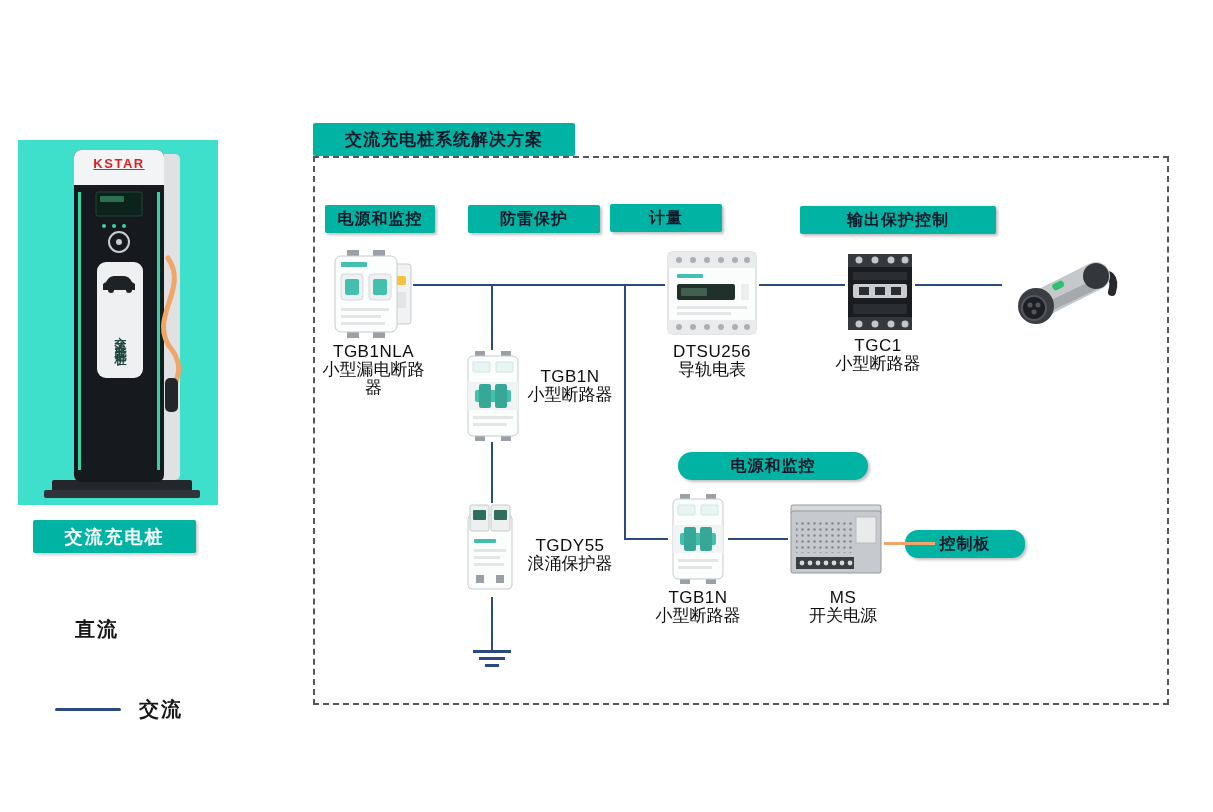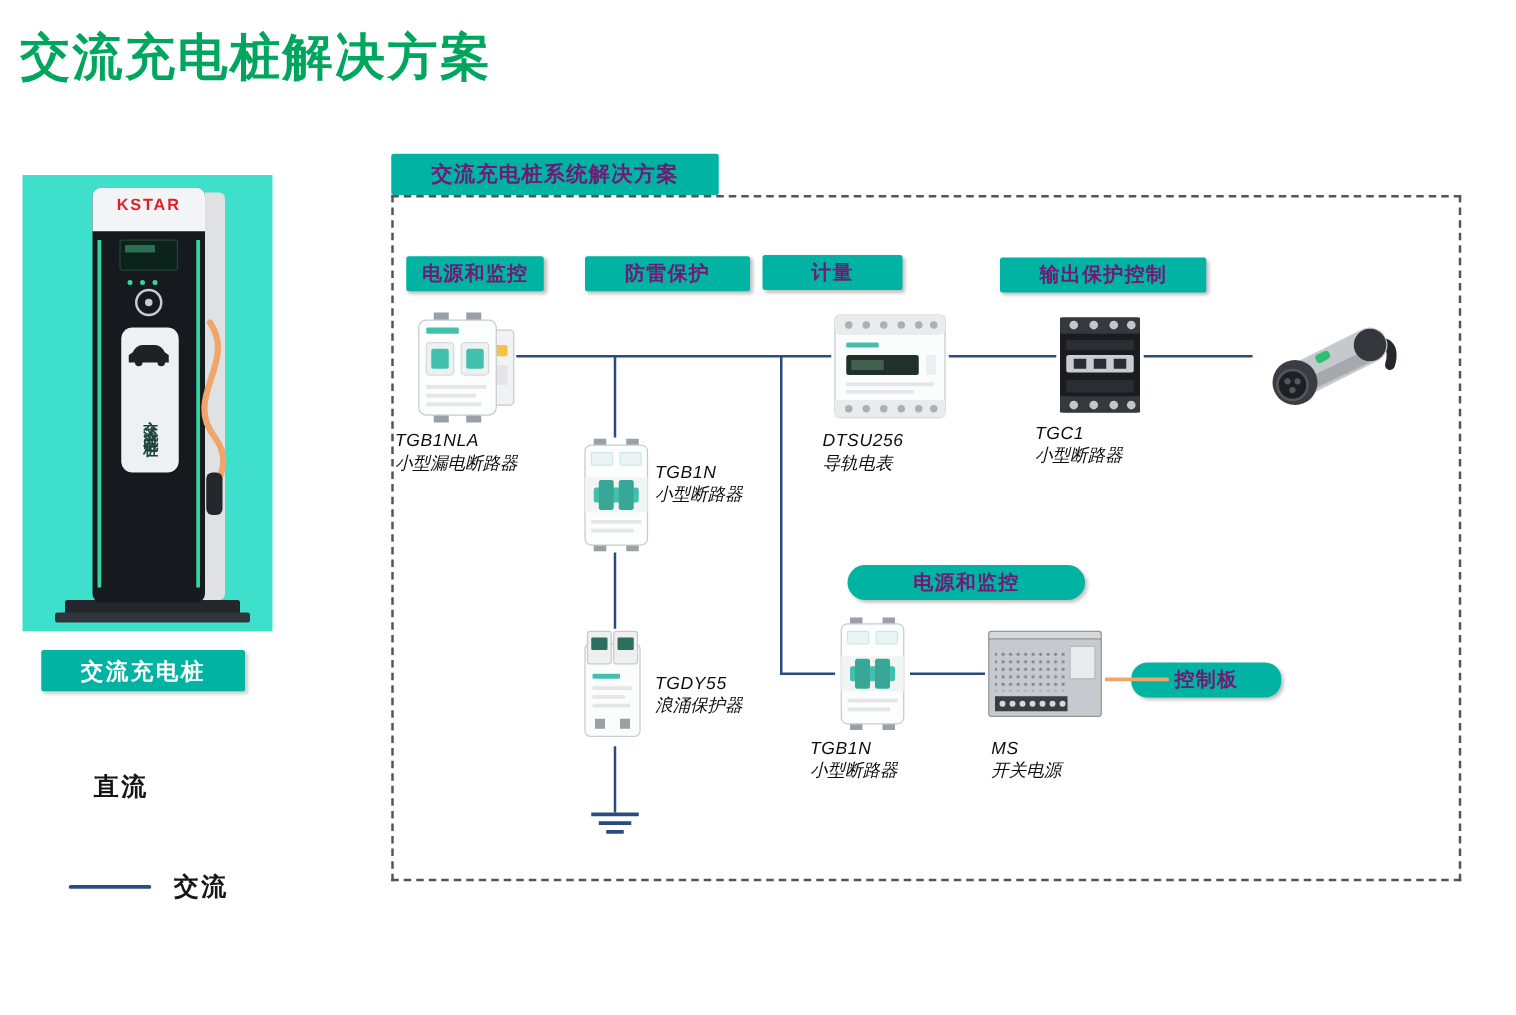--- a/index.html
+++ b/index.html
@@ -8,26 +8,26 @@
   .canvas { position:relative; width:1213px; height:812px; background:#ffffff; overflow:hidden; }
 
   .page-title {
     position:absolute; left:16px; top:18px;
     font-size:40px; font-weight:800; letter-spacing:2px;
     color:var(--accent-green,#00A65E);
   }
 
   
   .photo-panel { position:absolute; left:18px; top:140px; width:200px; height:365px; background:var(--photo-bg,#3EDFCB); }
-  .brand-overlay { position:absolute; left:56px; top:16px; width:90px; text-align:center; color:#e21e26; font-weight:800; font-size:13px; letter-spacing:1.5px; }
+  .brand-overlay { position:absolute; left:56px; top:16px; width:90px; text-align:center; color:#e21e26; font-weight:800; font-size:13px; letter-spacing:1.5px;text-decoration:underline; }
   .vertical-label { position:absolute; left:79px; top:158px; width:46px; height:78px; display:flex; align-items:center; justify-content:center; writing-mode:vertical-rl; text-orientation:upright; font-size:12px; font-weight:bold; letter-spacing:4px; color:#1d443d; }
 
   
   .badge {
-    position:absolute; background:var(--teal,#00B3A3); color:#701a75;
+    position:absolute; background:var(--teal,#00B3A3); color:#0f172a;
     font-weight:bold; display:flex; align-items:center; justify-content:center;
     border-radius:2px; box-shadow:2px 2px 3px rgba(0,0,0,0.25);
     font-size:16px; letter-spacing:1px;
   }
   .badge.big { font-size:17px; box-shadow:none; }
 
   .caption-badge {
     position:absolute; left:33px; top:520px; width:163px; height:33px;
     background:var(--teal,#00B3A3); color:#fff; font-weight:bold; font-size:18px;
     display:flex; align-items:center; justify-content:center; letter-spacing:2px;
@@ -45,31 +45,30 @@
   .diagram-box { position:absolute; left:313px; top:156px; width:856px; height:549px; border:2px dashed #555; background:#fff; }
 
   
   .wire { position:absolute; background:var(--line-ac,#2B4B7E); }
   .wire.h { height:2px; }
   .wire.v { width:2px; }
   .wire.dc { background:var(--line-dc,#F0A66B); height:3px; }
   .gnd { position:absolute; background:var(--line-ac,#2B4B7E); height:3px; }
 
   
-  .comp-label { position:absolute; text-align:left; font-size:14px; line-height:18px; color:#0d0d0d;font-style:italic; }
+  .comp-label { position:absolute; text-align:center; font-size:17px; line-height:18px; color:#0d0d0d; }
   .comp-label .model { letter-spacing:0.5px; }
 
   .comp { position:absolute; }
 </style>
 </head>
 <body>
 
 <div class="canvas">
 
-  <h1 class="page-title">交流充电桩解决方案</h1>
 
   <div class="photo-panel">
     <svg viewBox="0 0 200 365" width="200" height="365">
       <rect x="34" y="340" width="140" height="12" rx="2" fill="#23272c"></rect>
       <rect x="26" y="350" width="156" height="8" rx="2" fill="#30353b"></rect>
       <rect x="140" y="14" width="22" height="326" rx="5" fill="#dfe1e3"></rect>
       <rect x="56" y="10" width="90" height="332" rx="7" fill="#16191e"></rect>
       <path d="M56 17 a7 7 0 0 1 7 -7 h76 a7 7 0 0 1 7 7 v28 h-90 z" fill="#f3f4f5"></path>
       <rect x="60" y="52" width="3" height="278" fill="#2fd6a0"></rect>
       <rect x="139" y="52" width="3" height="278" fill="#2fd6a0"></rect>
@@ -102,21 +101,21 @@
     <span class="legend-label">交流</span>
   </div>
 
   <div class="badge big" style="left:313px; top:123px; width:262px; height:33px;">交流充电桩系统解决方案</div>
 
   <div class="diagram-box"></div>
 
   <div class="badge" style="left:325px; top:205px; width:110px; height:28px;">电源和监控</div>
   <div class="badge" style="left:468px; top:205px; width:132px; height:28px;">防雷保护</div>
   <div class="badge" style="left:610px; top:204px; width:112px; height:28px;">计量</div>
-  <div class="badge" style="left:800px; top:206px; width:165px; height:28px;">输出保护控制</div>
+  <div class="badge" style="left:800px; top:206px; width:196px; height:28px;">输出保护控制</div>
   <div class="badge" style="left:678px; top:452px; width:190px; height:28px;border-radius:14px;">电源和监控</div>
   <div class="badge" style="left:905px; top:530px; width:120px; height:28px;border-radius:13px;">控制板</div>
 
   <div class="wire h" style="left:413px; top:284px; width:252px;"></div>
   <div class="wire h" style="left:759px; top:284px; width:86px;"></div>
   <div class="wire h" style="left:915px; top:284px; width:87px;"></div>
   <div class="wire v" style="left:491px; top:284px; height:66px;"></div>
   <div class="wire v" style="left:491px; top:442px; height:61px;"></div>
   <div class="wire v" style="left:491px; top:597px; height:53px;"></div>
   <div class="wire v" style="left:624px; top:284px; height:256px;"></div>

